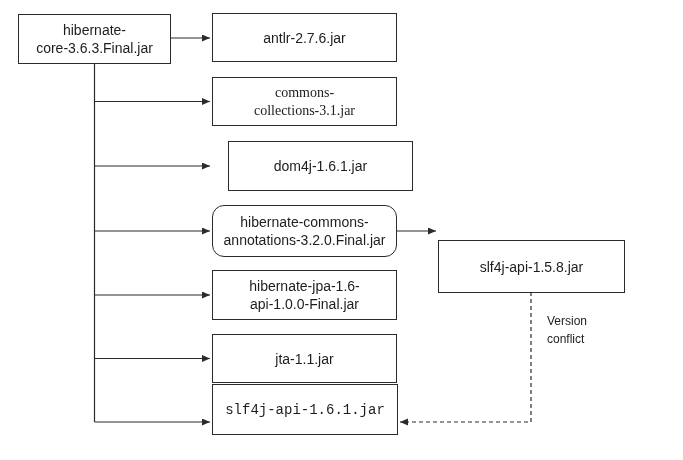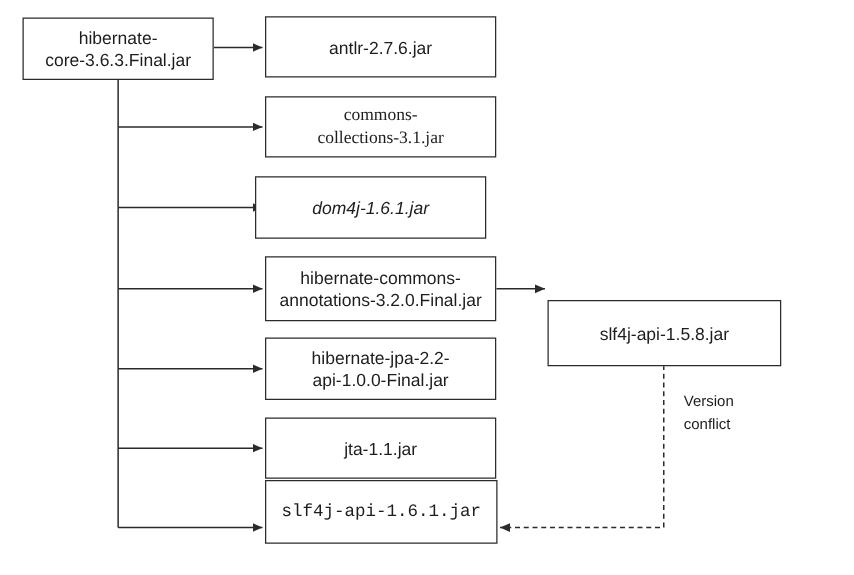--- a/index.html
+++ b/index.html
@@ -41,22 +41,22 @@
     position: absolute;
     color: var(--text);
     font-size: 12px;
     line-height: 18px;
     white-space: pre-line;
   }
   
   #n-hibernate-core { left: 18px;  top: 14px;  width: 153px; height: 50px; }
   #n-antlr          { left: 212px; top: 13px;  width: 185px; height: 49px; }
   #n-commons        { left: 212px; top: 77px;  width: 185px; height: 49px; font-family: Liberation Serif, serif; }
-  #n-dom4j          { left: 204px; top: 141px; width: 185px; height: 50px; font-style: italic; }
-  #n-annotations    { left: 212px; top: 205px; width: 185px; height: 52px; }
+  #n-dom4j          { left: 228px; top: 141px; width: 185px; height: 50px; }
+  #n-annotations    { left: 212px; top: 205px; width: 185px; height: 52px; border-radius: 12px; }
   #n-jpa            { left: 212px; top: 270px; width: 185px; height: 50px; }
   #n-jta            { left: 212px; top: 334px; width: 185px; height: 49px; }
   #n-slf4j-161      { left: 212px; top: 384px; width: 186px; height: 51px; font-family: Liberation Mono, monospace; }
   #n-slf4j-158      { left: 438px; top: 204px; width: 187px; height: 53px; margin-top: 36px; }
   #version-conflict-label { left: 547px; top: 312px; }
   svg line, svg path { stroke: var(--line); stroke-width: 1.2; fill: none; }
   svg .dashed { stroke-dasharray: 4 3; }
   marker path { fill: var(--line); stroke: none; }
 </style>
 </head>
@@ -97,21 +97,21 @@
 collections-3.1.jar</span>
   </div>
   <div class="node" id="n-dom4j">
     <span>dom4j-1.6.1.jar</span>
   </div>
   <div class="node" id="n-annotations">
     <span>hibernate-commons-
 annotations-3.2.0.Final.jar</span>
   </div>
   <div class="node" id="n-jpa">
-    <span>hibernate-jpa-2.2-
+    <span>hibernate-jpa-1.6-
 api-1.0.0-Final.jar</span>
   </div>
   <div class="node" id="n-jta">
     <span>jta-1.1.jar</span>
   </div>
   <div class="node" id="n-slf4j-161">
     <span>slf4j-api-1.6.1.jar</span>
   </div>
   <div class="node" id="n-slf4j-158">
     <span>slf4j-api-1.5.8.jar</span>

